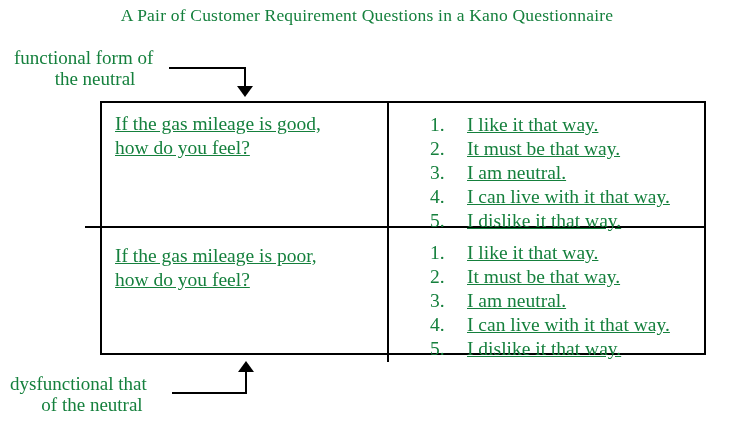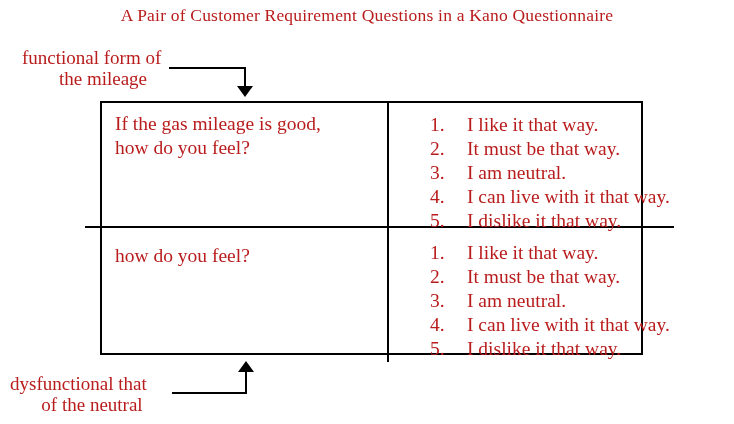--- a/index.html
+++ b/index.html
@@ -6,41 +6,41 @@
     margin: 0;
     padding: 0;
     background: #ffffff;
   }
   .page {
     position: relative;
     width: 734px;
     height: 424px;
     background: #ffffff;
     font-family: "Liberation Serif", "DejaVu Serif", serif;
-    color: #b91c1c;
+    color: #15803d;
     overflow: hidden;
   }
   .title {
     position: absolute;
     top: 5px;
     left: 0;
     width: 734px;
     text-align: center;
     font-size: 17.5px;
     letter-spacing: 0.2px;
     white-space: nowrap;
   }
   .side-label {
     position: absolute;
     font-size: 19px;
     line-height: 21px;
     text-align: center;
     white-space: nowrap;
   }
-  .side-label.functional { left: 22px; top: 47px; width: 162px; }
+  .side-label.functional { left: 14px; top: 47px; width: 162px; }
   .side-label.functional .l1 { text-align: left; }
   .side-label.dysfunctional { left: 10px; top: 373px; width: 164px; }
   .side-label.dysfunctional .l1 { text-align: left; }
 
   .line { position: absolute; background: #000000; }
   .arrowhead { position: absolute; width: 0; height: 0; }
   .arrowhead.down {
     border-left: 8px solid transparent;
     border-right: 8px solid transparent;
     border-top: 11px solid #000000;
@@ -48,67 +48,69 @@
   .arrowhead.up {
     border-left: 8px solid transparent;
     border-right: 8px solid transparent;
     border-bottom: 11px solid #000000;
   }
 
   .qtable {
     position: absolute;
     left: 100px;
     top: 101px;
-    width: 543px;
+    width: 606px;
     height: 254px;
     box-sizing: border-box;
     border: 2px solid #000000;
     display: grid;
     grid-template-columns: 287px 1fr;
     grid-template-rows: 125px 1fr;
+    text-decoration: underline;
   }
   .cell { box-sizing: border-box; font-size: 19.5px; }
   .cell.qcol { border-right: 2px solid #000000; }
   .cell.row1 { border-bottom: 2px solid #000000; }
   .cell.question { padding: 9px 10px 0 13px; line-height: 24px; }
   .cell.question.row2 { padding-top: 16px; }
   .cell.options { padding: 10px 4px 0 41px; line-height: 24px; }
   .cell.options.row2 { padding-top: 13px; }
   .opt { white-space: nowrap; }
   .opt .num { display: inline-block; width: 37px; }
 </style>
 </head>
 <body>
 
 <div class="page">
 
   <div class="title">A Pair of Customer Requirement Questions in a Kano Questionnaire</div>
 
   <div class="side-label functional">
     <div class="l1">functional form of</div>
-    <div class="l2">the mileage</div>
+    <div class="l2">the neutral</div>
   </div>
 
   <div class="line" style="left:169px; top:67px; width:77px; height:2px;"></div>
   <div class="line" style="left:244px; top:67px; width:2px; height:20px;"></div>
   <div class="arrowhead down" style="left:237px; top:86px;"></div>
 
   <div class="qtable">
     <div class="cell qcol row1 question">
       <div>If the gas mileage is good,</div>
       <div>how do you feel?</div>
     </div>
     <div class="cell row1 options">
       <div class="opt"><span class="num">1.</span><span>I like it that way.</span></div>
       <div class="opt"><span class="num">2.</span><span>It must be that way.</span></div>
       <div class="opt"><span class="num">3.</span><span>I am neutral.</span></div>
       <div class="opt"><span class="num">4.</span><span>I can live with it that way.</span></div>
       <div class="opt"><span class="num">5.</span><span>I dislike it that way.</span></div>
     </div>
     <div class="cell qcol question row2">
+      <div>If the gas mileage is poor,</div>
       <div>how do you feel?</div>
     </div>
     <div class="cell options row2">
       <div class="opt"><span class="num">1.</span><span>I like it that way.</span></div>
       <div class="opt"><span class="num">2.</span><span>It must be that way.</span></div>
       <div class="opt"><span class="num">3.</span><span>I am neutral.</span></div>
       <div class="opt"><span class="num">4.</span><span>I can live with it that way.</span></div>
       <div class="opt"><span class="num">5.</span><span>I dislike it that way.</span></div>
     </div>
   </div>

